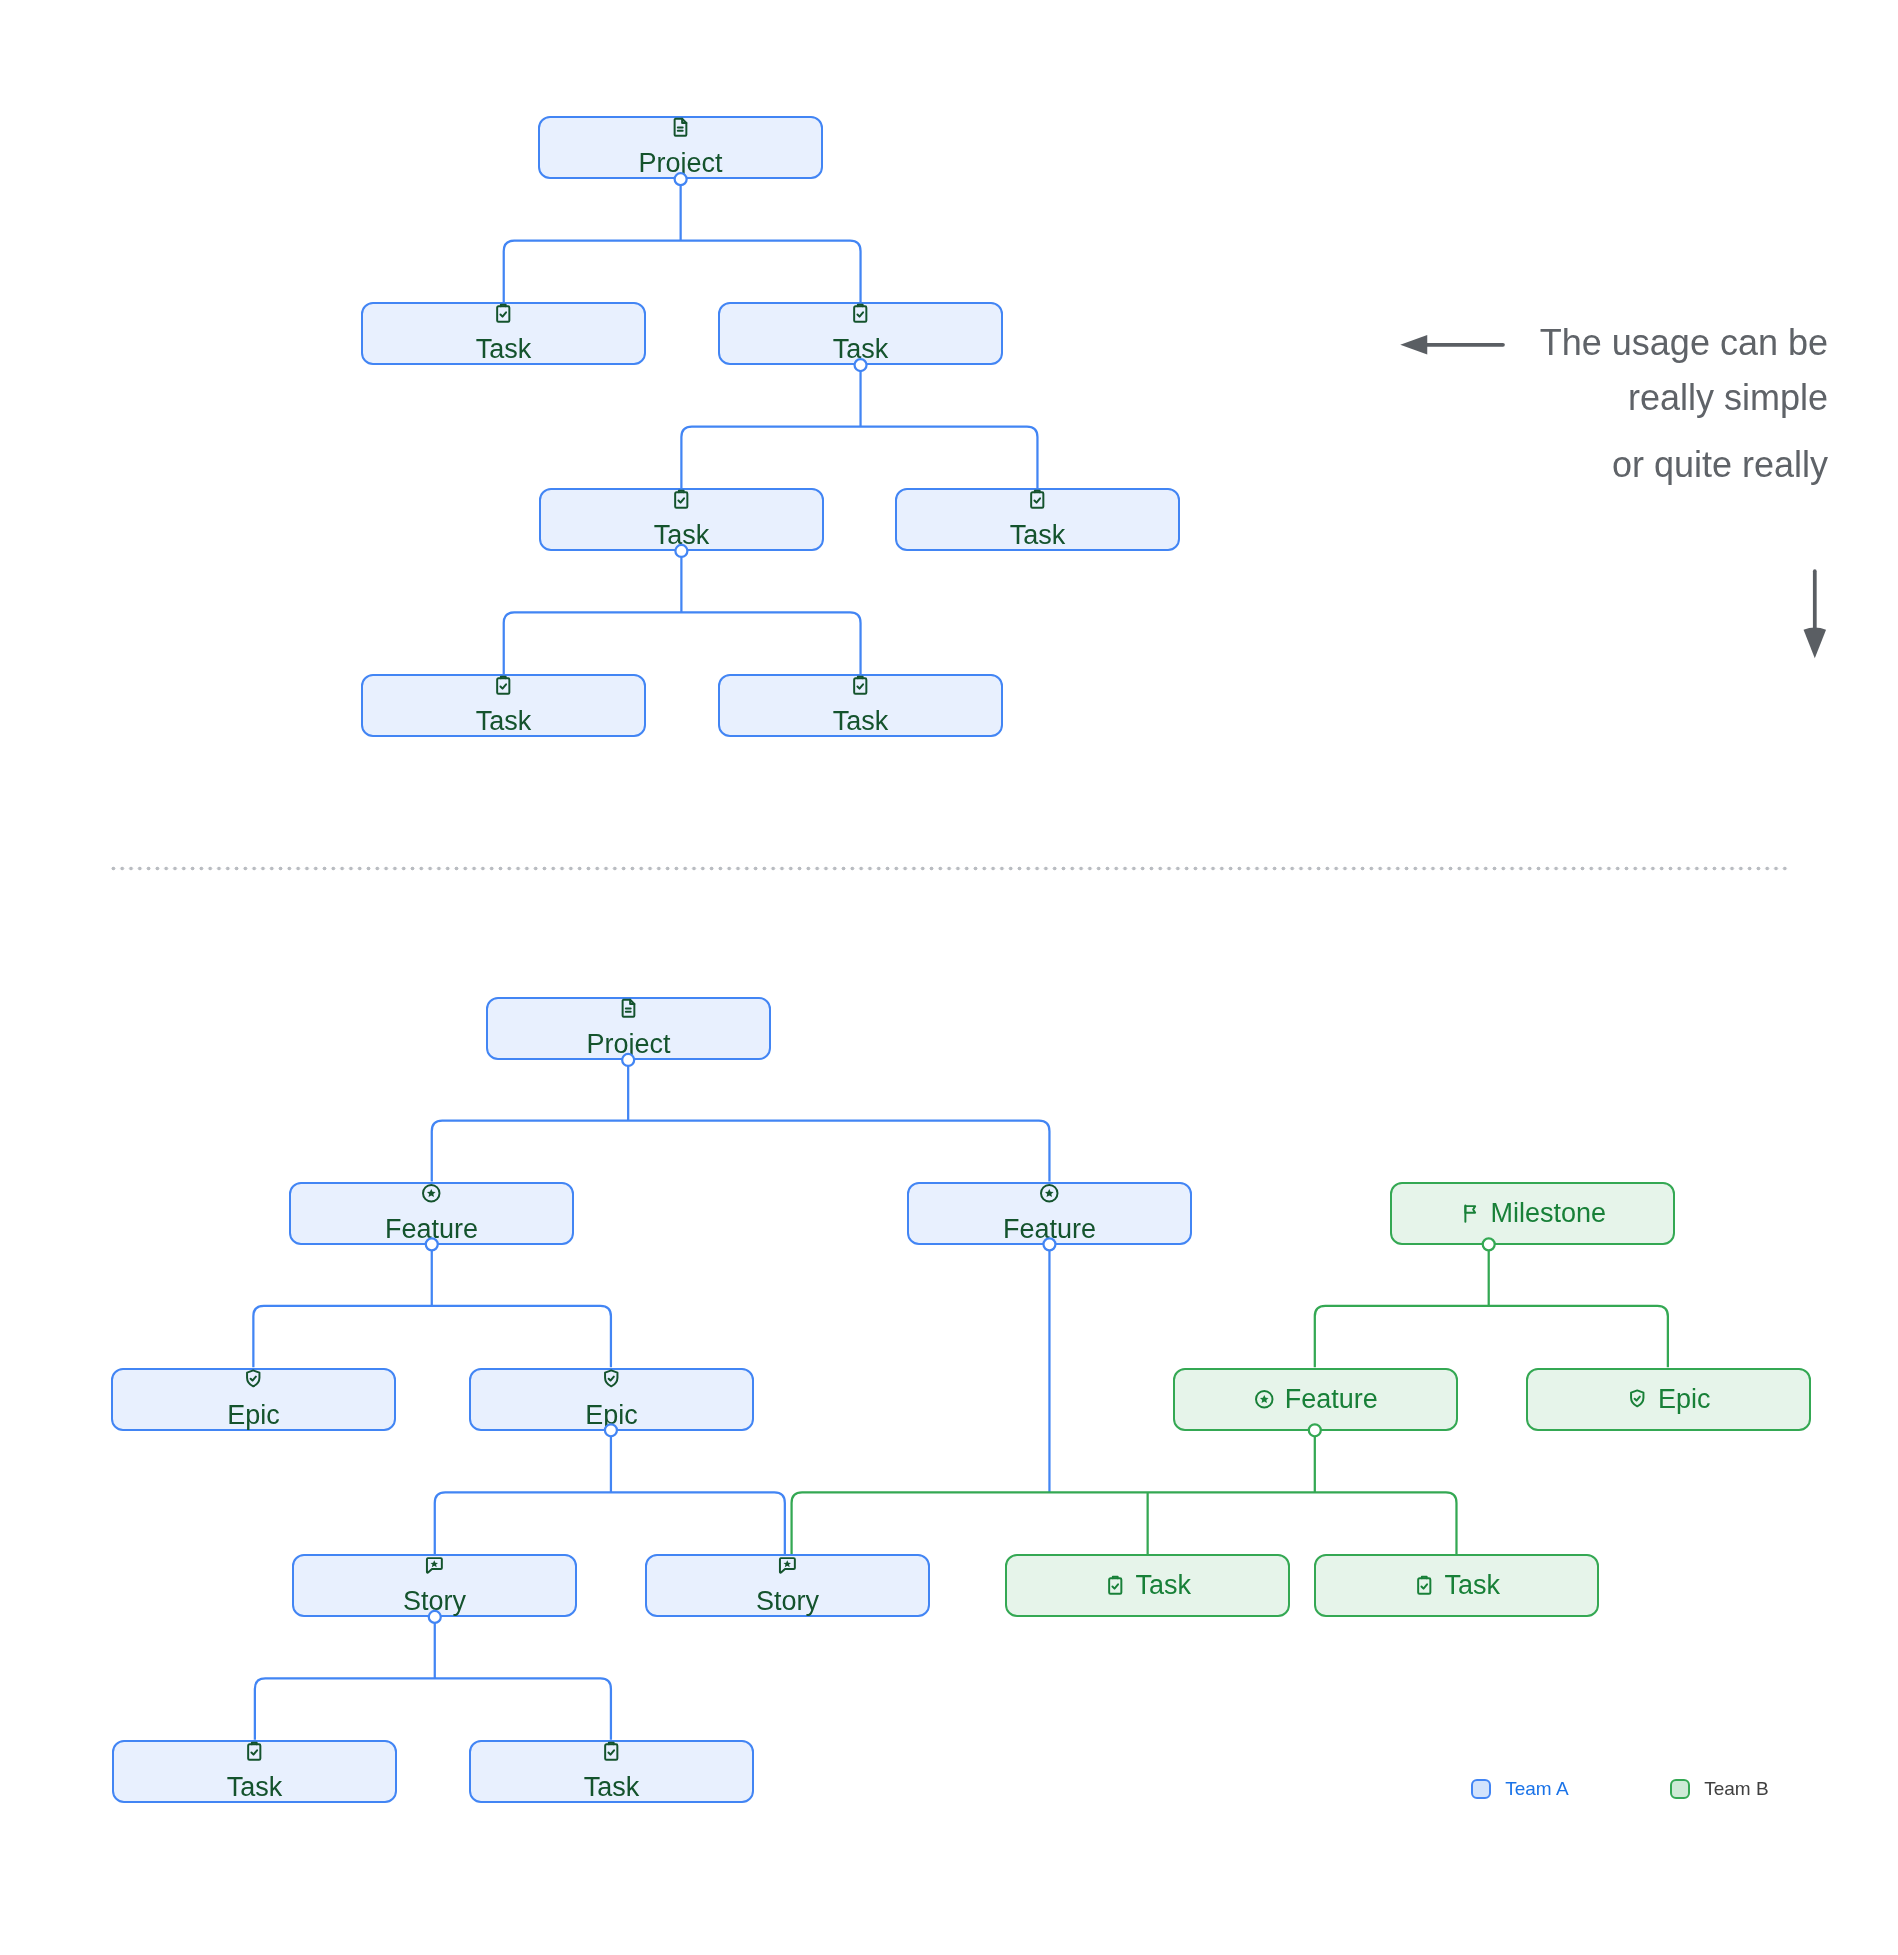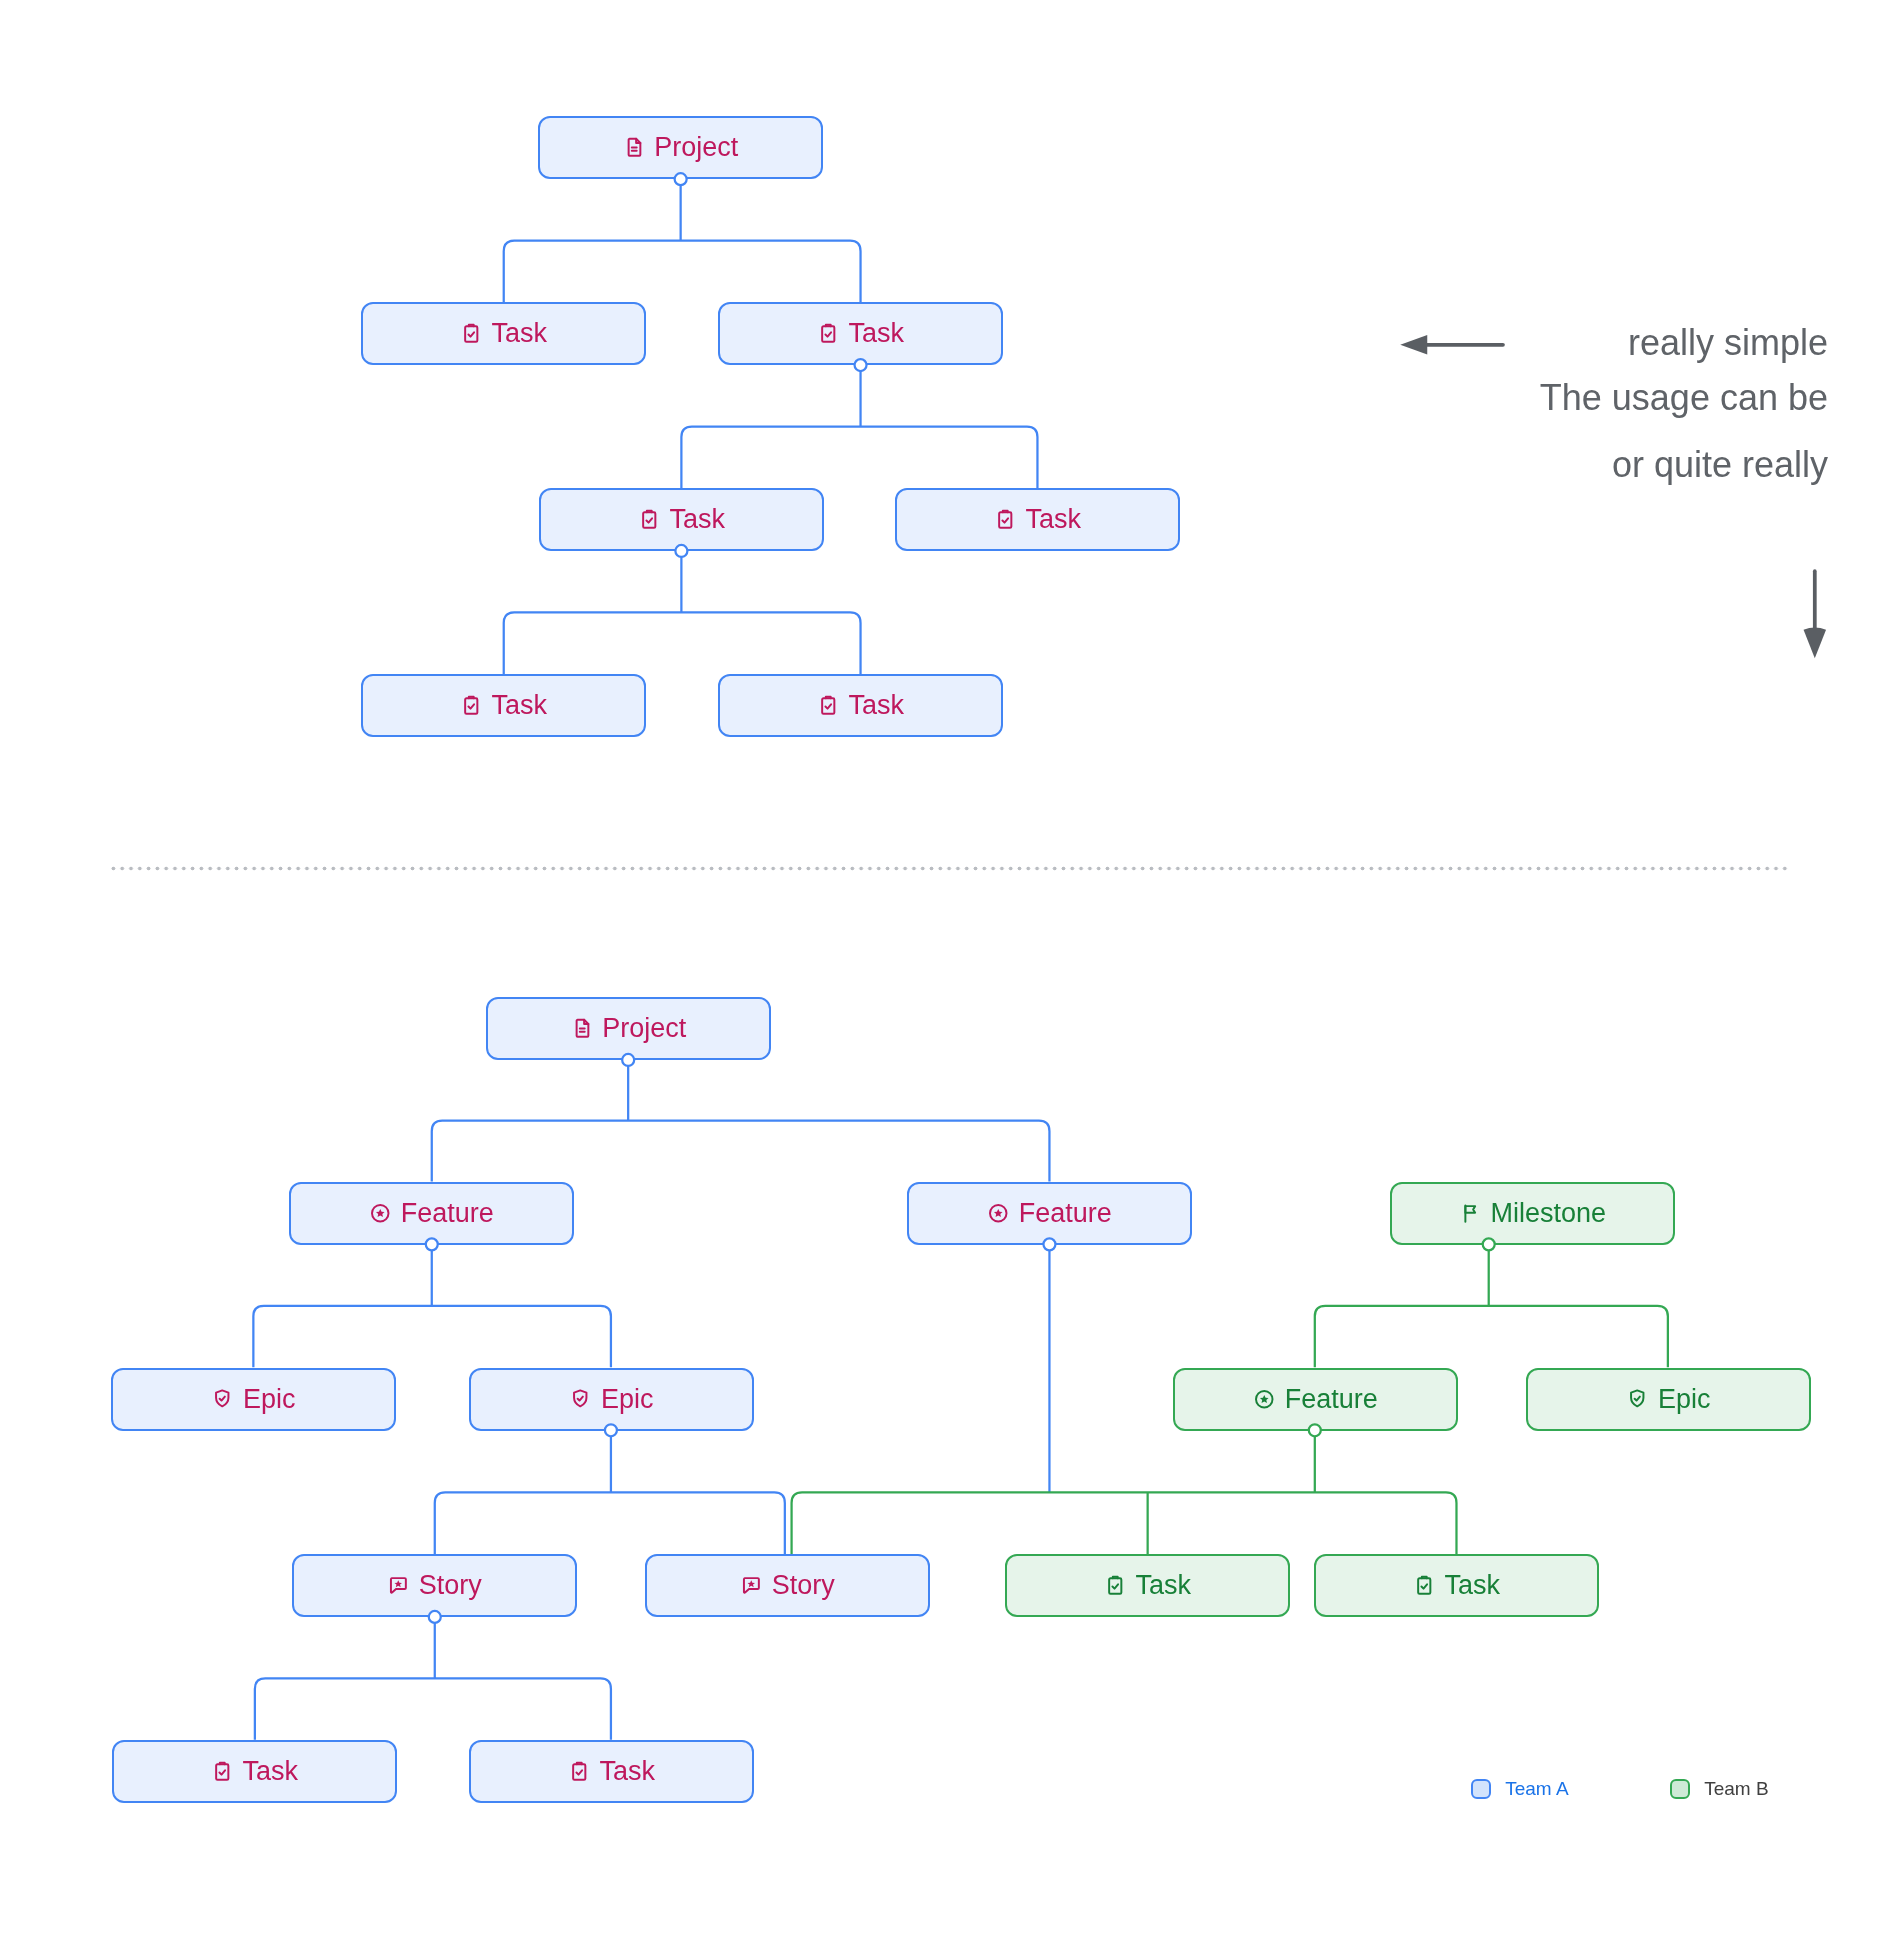--- a/index.html
+++ b/index.html
@@ -16,21 +16,21 @@
   .node{
     position:absolute;
     width:285px;height:63px;
     border-radius:12px;
     display:flex;align-items:center;justify-content:center;
     gap:9px;
     font-size:27px;font-weight:500;
     box-sizing:border-box;
     border:2.2px solid;
   }
-  .node.team-blue{background:#E8F0FE;border-color:#4285F4;color:#be185d;}
+  .node.team-blue{background:#E8F0FE;border-color:#4285F4;color:#14532d;flex-direction:column;}
   .node.team-green{background:#E6F4EA;border-color:#34A853;color:#188038;}
   .node .icon{display:inline-flex;width:22.5px;height:22.5px;}
   .node .icon svg{width:22.5px;height:22.5px;}
   #separator{
     position:absolute;left:109px;top:866px;width:1679px;height:5.2px;
     background-image:radial-gradient(circle,#B9BCC1 1.7px,rgba(255,255,255,0) 2.2px);
     background-size:8.8px 5.2px;background-repeat:repeat-x;
   }
   #annotation{
     position:absolute;top:315px;right:70px;
@@ -287,22 +287,22 @@
       <path d="M 2005 460 H 1898" fill="none" stroke="#5A5E63" stroke-width="5" stroke-linecap="round"></path>
       <path d="M 1868 460 L 1904 447 L 1904 473 Z" fill="#5A5E63" stroke="none"></path>
       <path d="M 2421 762 V 848" fill="none" stroke="#5A5E63" stroke-width="5" stroke-linecap="round"></path>
       <path d="M 2421 878 L 2406 840 Q 2421 834 2436 840 Z" fill="#5A5E63" stroke="none"></path>
     </svg>
 
   <div id="separator"></div>
 
   <div id="annotation">
     <div class="para1">
+      <div>The usage can be</div>
       <div>really simple</div>
-      <div>The usage can be</div>
     </div>
     <div class="para2">
       <div>or quite really</div>
     </div>
   </div>
 
   <div id="legend-item-a" class="legend-item">
     <span class="swatch swatch-blue"></span>
     <span>Team A</span>
   </div>

